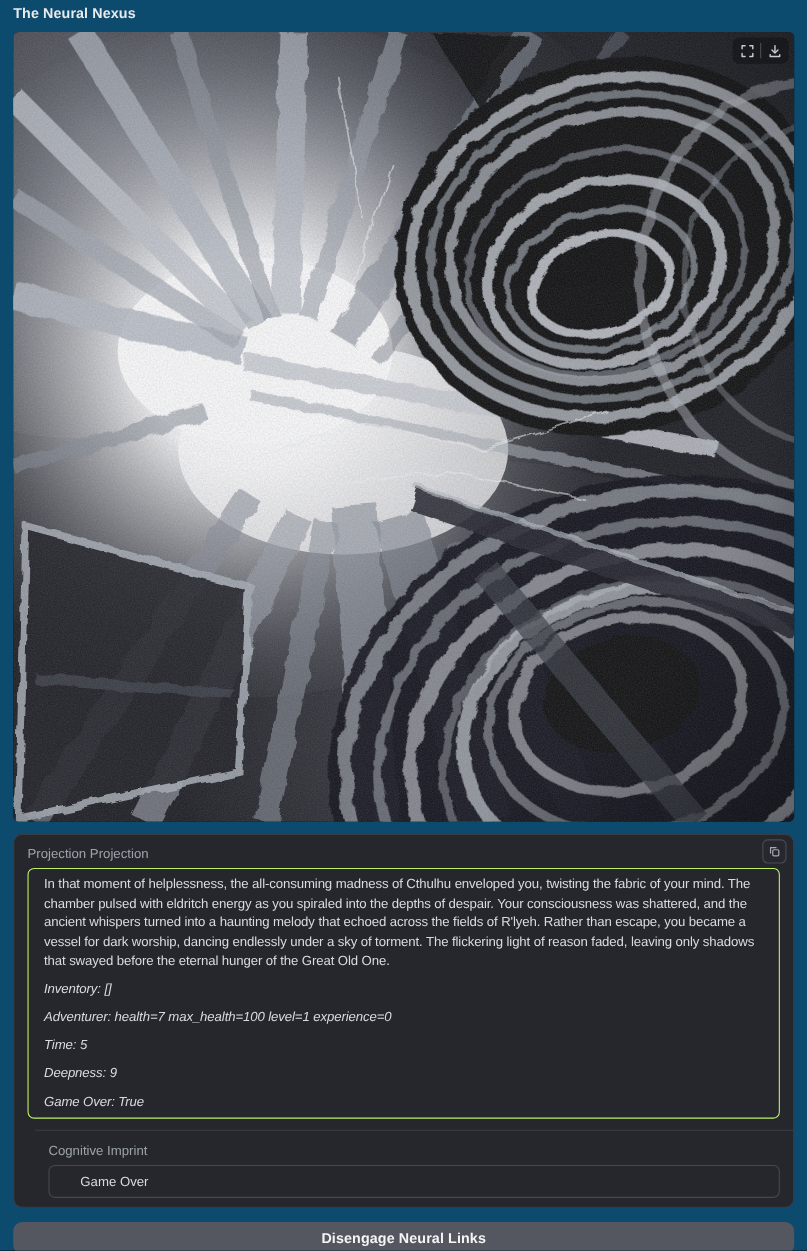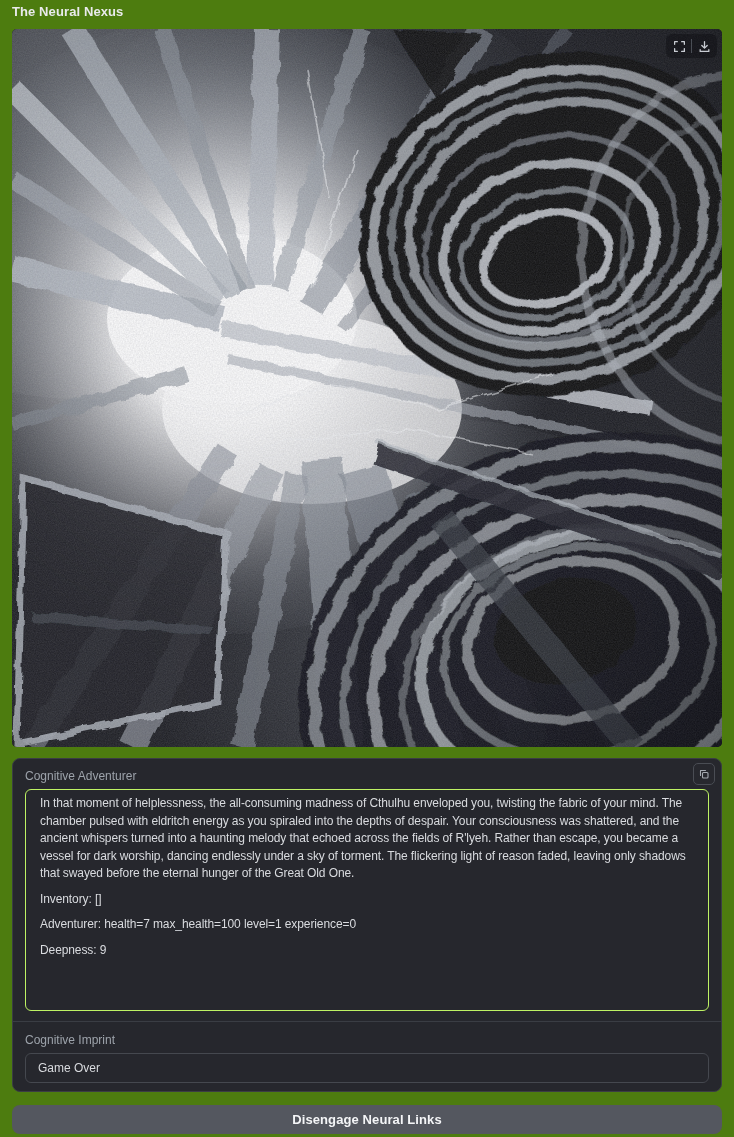--- a/index.html
+++ b/index.html
@@ -1,51 +1,51 @@
 <!DOCTYPE html>
 <html><head>
 <meta charset="utf-8">
 <style>
   * { box-sizing: border-box; margin: 0; padding: 0; }
   html,body { width:734px; background:#101014; }
   body { font-family:"Liberation Sans","DejaVu Sans",sans-serif; }
-  .page { position:relative; width:734px; height:1137px; background:#4d7c0f; overflow:hidden; }
+  .page { position:relative; width:734px; height:1137px; background:#0c4a6e; overflow:hidden; }
 
   
   .header { padding:4px 12px 9px 12px; }
   .app-title { font-size:13px; line-height:16px; font-weight:700; color:#e9eaec; letter-spacing:.1px; }
 
   
   .image-block { position:relative; margin:0 12px; width:710px; height:718px;
                  border-radius:5px; overflow:hidden; background:#17181c; }
   .image-block svg.scene { display:block; width:710px; height:718px; }
   .img-toolbar { position:absolute; top:5px; right:5px; display:flex; align-items:center;
                  background:rgba(13,14,17,.45); border-radius:6px; padding:1px; }
   .icon-btn { width:24px; height:22px; display:flex; align-items:center; justify-content:center;
               color:#c9cdd3; cursor:pointer; border-radius:4px; }
   .img-toolbar .sep { width:1px; height:14px; background:#4a4e55; }
 
   
   .panel { margin:11px 12px 0 12px; width:710px; background:#26272d;
            border:1px solid #3a3d44; border-radius:8px; overflow:hidden; }
   .section { padding:9px 12px 10px 12px; position:relative; }
-  .section + .section { border-top:1px solid #3a3d44; padding-top:10px; padding-bottom:8px; }
+  .section + .section { border-top:1px solid #3a3d44; padding-top:10px; padding-bottom:8px;margin-left:19px; }
   .block-label { font-size:12px; line-height:16px; color:#9da3ab; margin-bottom:5px; }
   .copy-btn { position:absolute; top:4px; right:6px; width:22px; height:22px;
               display:flex; align-items:center; justify-content:center;
               border:1px solid #4a4d54; border-radius:5px; color:#a6abb2;
               background:rgba(40,42,48,.5); cursor:pointer; }
 
   .textarea-box { border:1px solid #bef264; border-radius:6px; background:#26272d;
                   padding:5px 14px 6px 14px; min-height:222px; color:#d9dbdf; }
   .textarea-box p { font-size:12px; line-height:17.5px; letter-spacing:-0.1px; color:#d9dbdf; }
-  .textarea-box p.stat { margin-top:8px; }
+  .textarea-box p.stat { margin-top:8px;font-style:italic; }
 
   .input-box { border:1px solid #45484f; border-radius:6px; background:#26272d;
-               height:30px; padding:0 12px; display:flex; align-items:flex-end; }
+               height:30px; padding:0 28px; display:flex; align-items:flex-end; }
   .input-box span { font-size:12px; line-height:28px; color:#d9dbdf; }
 
   
   .action-button { display:block; margin:13px 12px 0 12px; width:710px; height:29px;
                    background:#54575f; border:none; border-radius:8px; cursor:pointer;
                    font-family:inherit; font-size:13px; font-weight:700; color:#f4f5f7;
                    letter-spacing:.1px; }
 </style>
 </head>
 <body>
@@ -200,32 +200,34 @@
             <path d="M7 10l5 5 5-5"></path>
             <path d="M4 18v3h16v-3"></path>
         </svg>
       </div>
     </div>
   </div>
 
   <div class="panel">
 
     <div class="section">
-      <div class="block-label">Cognitive Adventurer</div>
+      <div class="block-label">Projection Projection</div>
       <div class="copy-btn">
         <svg width="12" height="12" viewBox="0 0 24 24" fill="none" stroke="currentColor" stroke-width="2.2" stroke-linecap="round" stroke-linejoin="round">
           <rect x="9" y="9" width="11" height="11" rx="2"></rect>
             <path d="M5 15V5h10"></path>
         </svg>
       </div>
       <div class="textarea-box">
         <p>In that moment of helplessness, the all-consuming madness of Cthulhu enveloped you, twisting the fabric of your mind. The chamber pulsed with eldritch energy as you spiraled into the depths of despair. Your consciousness was shattered, and the ancient whispers turned into a haunting melody that echoed across the fields of R'lyeh. Rather than escape, you became a vessel for dark worship, dancing endlessly under a sky of torment. The flickering light of reason faded, leaving only shadows that swayed before the eternal hunger of the Great Old One.</p>
         <p class="stat">Inventory: []</p>
         <p class="stat">Adventurer: health=7 max_health=100 level=1 experience=0</p>
+        <p class="stat">Time: 5</p>
         <p class="stat">Deepness: 9</p>
+        <p class="stat">Game Over: True</p>
       </div>
     </div>
 
     <div class="section">
       <div class="block-label">Cognitive Imprint</div>
       <div class="input-box">
         <span>Game Over</span>
       </div>
     </div>
 

